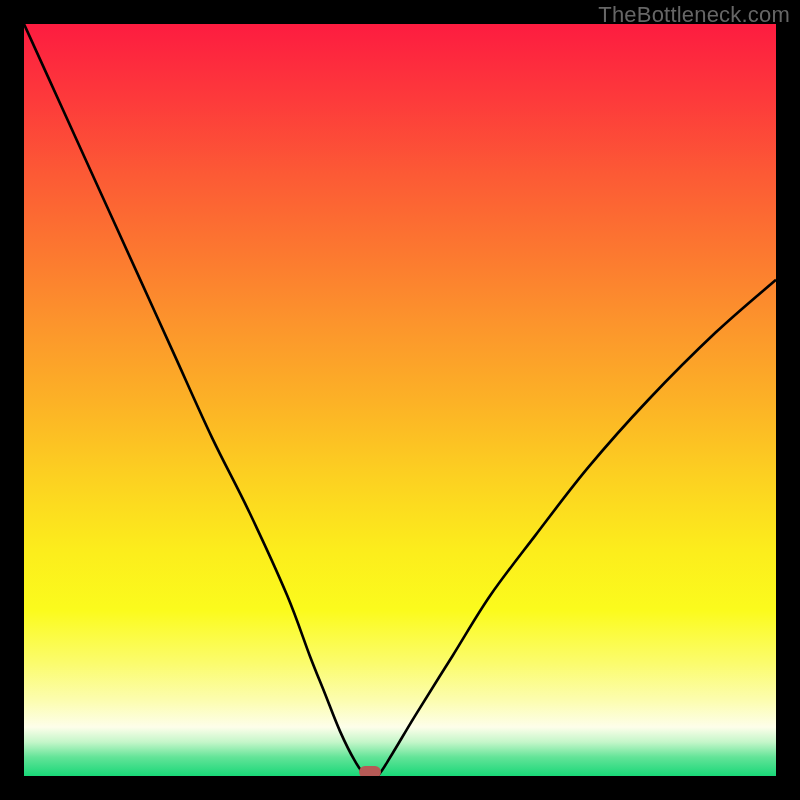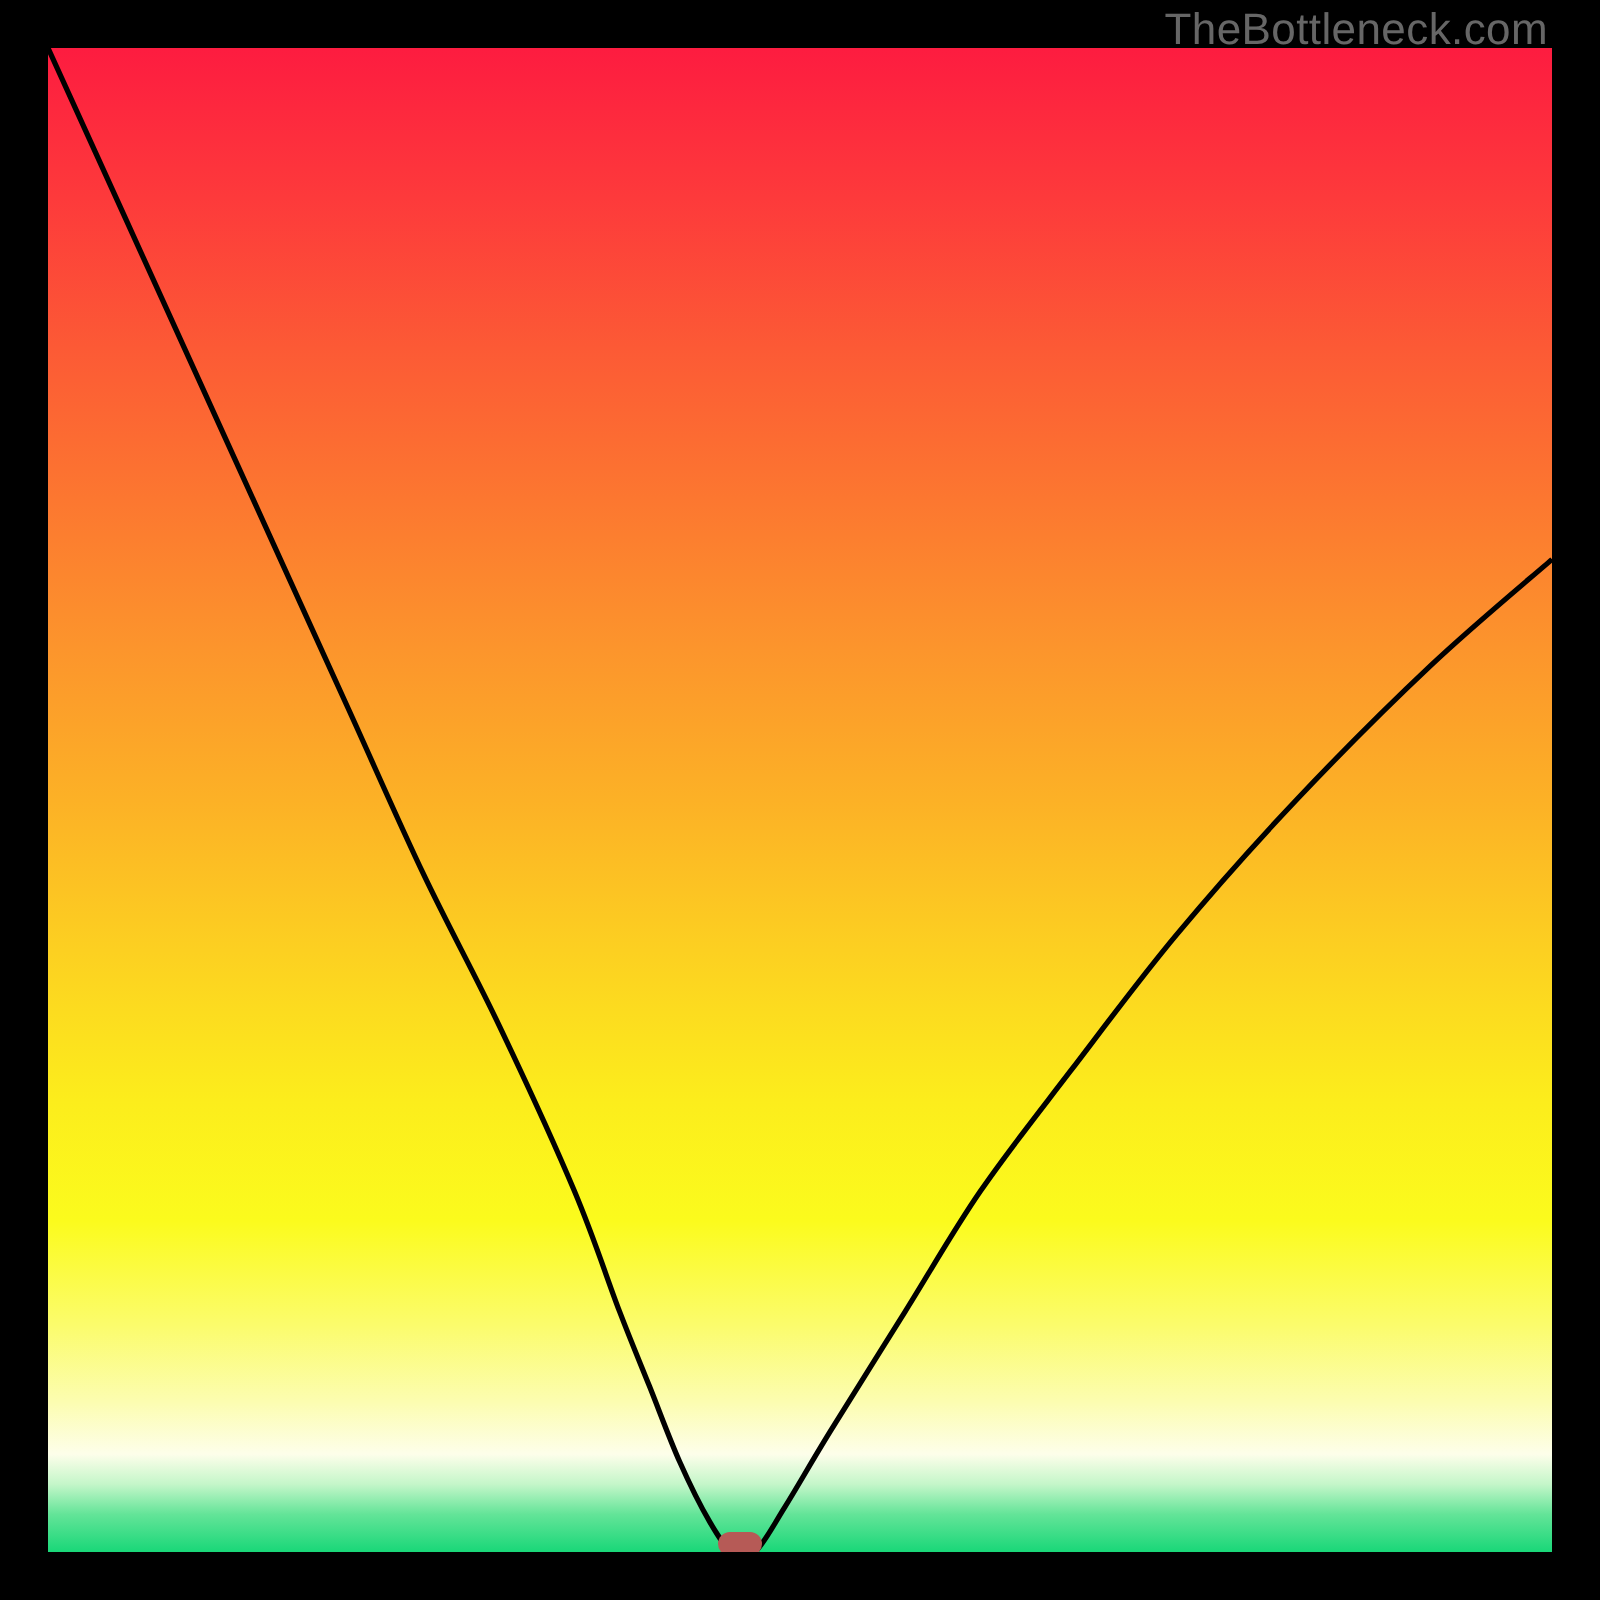--- a/index.html
+++ b/index.html
@@ -24,21 +24,21 @@
     height: 752px;
     overflow: hidden;
   }
   .gradient {
     position: absolute;
     inset: 0;
   }
   .watermark {
     position: absolute;
     top: 2px;
-    right: 26px;
+    right: 10px;
     color: #666;
     font-size: 22px;
     font-weight: 500;
     letter-spacing: 0.2px;
   }
   svg.curve {
     position: absolute;
     inset: 0;
     width: 100%;
     height: 100%;

